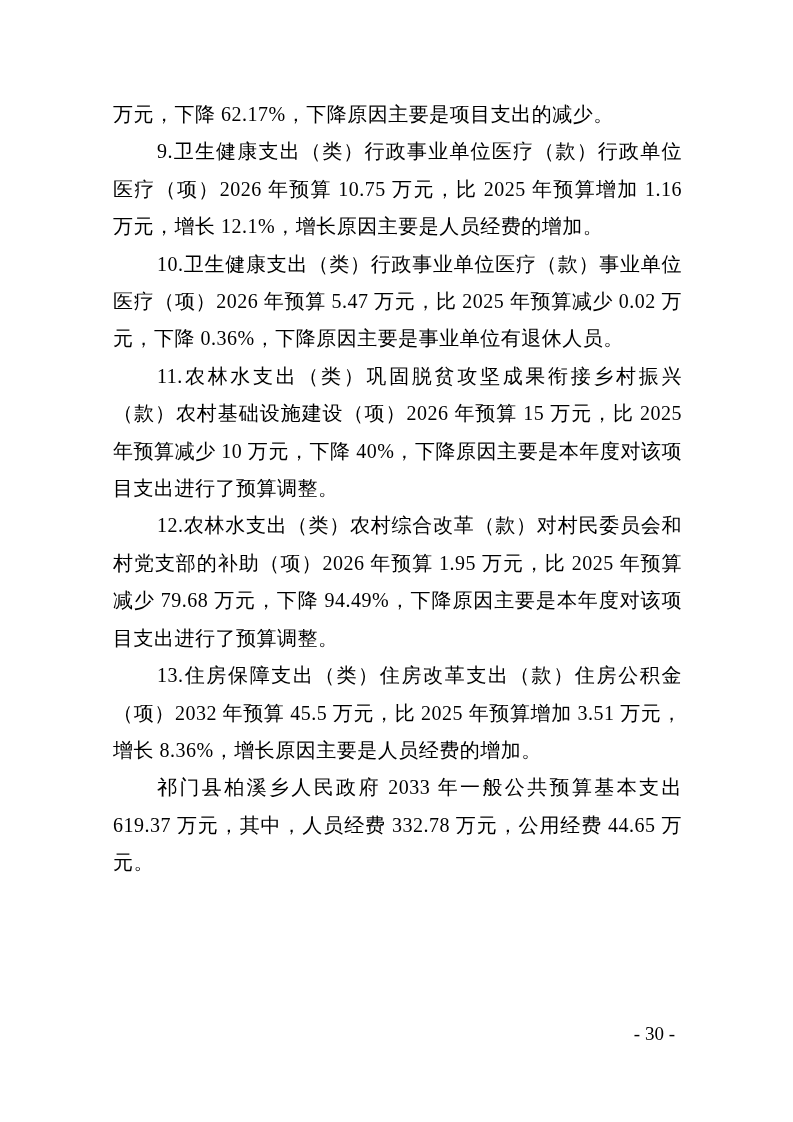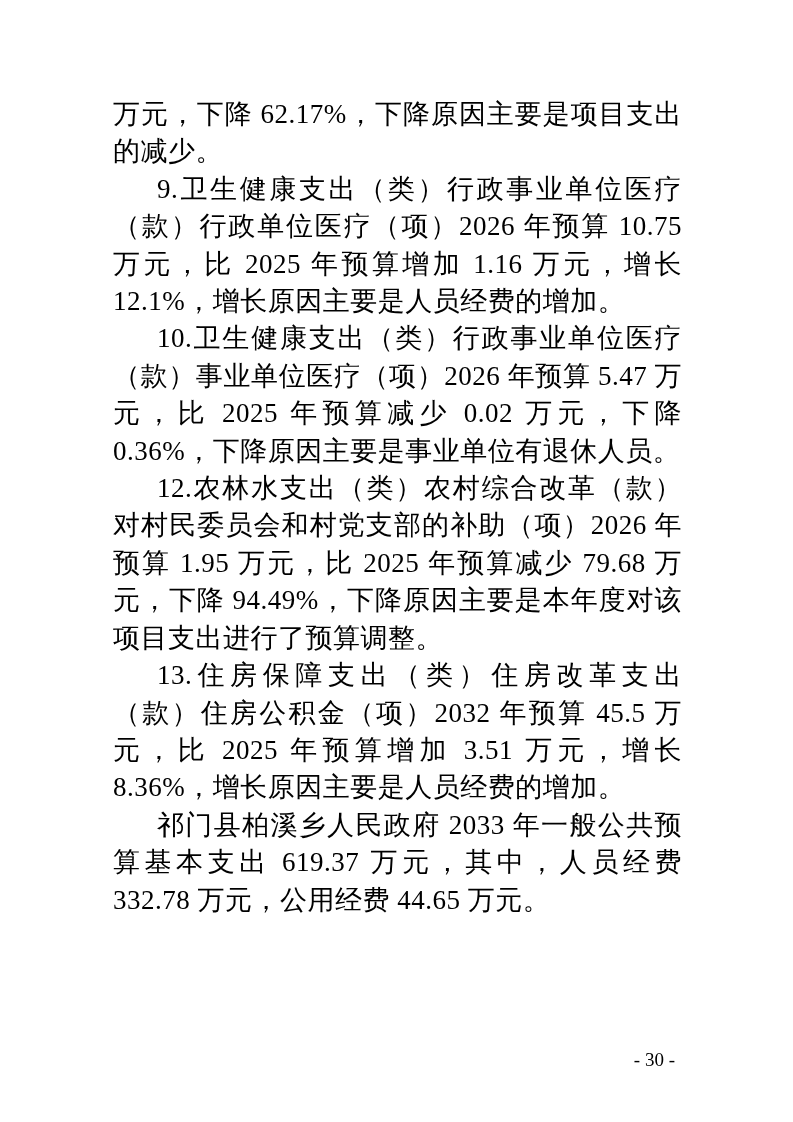--- a/index.html
+++ b/index.html
@@ -17,21 +17,21 @@
     color: #000000;
   }
   .doc-body {
     position: absolute;
     left: 113px;
     top: 96px;
     width: 569px;
   }
   .para {
     margin: 0;
-    font-size: 27px;
+    font-size: 20px;
     line-height: 37.4px;
     text-align: justify;
     text-justify: inter-character;
     color: #000000;
     letter-spacing: 0.5px;
   }
   .para.indent {
     text-indent: 44px;
   }
   .section-heading {
@@ -40,41 +40,42 @@
     font-weight: 700;
     font-size: 22.5px;
     line-height: 37.4px;
     text-indent: 44px;
     text-align: left;
     color: #000000;
     letter-spacing: 0.5px;
   }
   .page-number {
     position: absolute;
-    top: 1048px;
+    top: 1022px;
     right: 118px;
     font-family: "Liberation Serif", "DejaVu Serif", serif;
     font-size: 19px;
     line-height: 24px;
     color: #000000;
   }
 </style>
 </head>
 <body>
 
 <div class="doc-page">
 
   <div class="doc-body">
 
     <p class="para">万元，下降 62.17%，下降原因主要是项目支出的减少。</p>
 
     <p class="para indent">9.卫生健康支出（类）行政事业单位医疗（款）行政单位医疗（项）2026 年预算 10.75 万元，比 2025 年预算增加 1.16 万元，增长 12.1%，增长原因主要是人员经费的增加。</p>
 
     <p class="para indent">10.卫生健康支出（类）行政事业单位医疗（款）事业单位医疗（项）2026 年预算 5.47 万元，比 2025 年预算减少 0.02 万元，下降 0.36%，下降原因主要是事业单位有退休人员。</p>
 
+    <p class="para indent">11.农林水支出（类）巩固脱贫攻坚成果衔接乡村振兴（款）农村基础设施建设（项）2026 年预算 15 万元，比 2025 年预算减少 10 万元，下降 40%，下降原因主要是本年度对该项目支出进行了预算调整。</p>
 
     <p class="para indent">12.农林水支出（类）农村综合改革（款）对村民委员会和村党支部的补助（项）2026 年预算 1.95 万元，比 2025 年预算减少 79.68 万元，下降 94.49%，下降原因主要是本年度对该项目支出进行了预算调整。</p>
 
     <p class="para indent">13.住房保障支出（类）住房改革支出（款）住房公积金（项）2032 年预算 45.5 万元，比 2025 年预算增加 3.51 万元，增长 8.36%，增长原因主要是人员经费的增加。</p>
 
 
     <p class="para indent">祁门县柏溪乡人民政府 2033 年一般公共预算基本支出 619.37 万元，其中，人员经费 332.78 万元，公用经费 44.65 万元。</p>
 
   </div>
 

